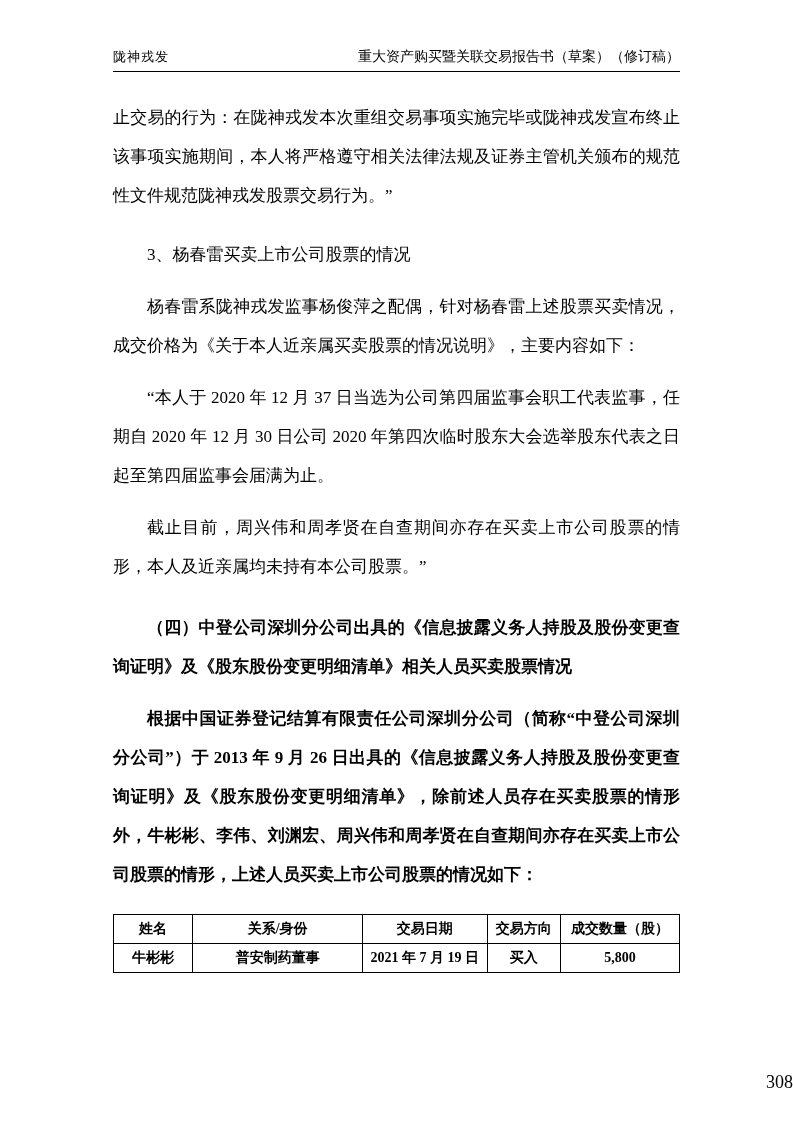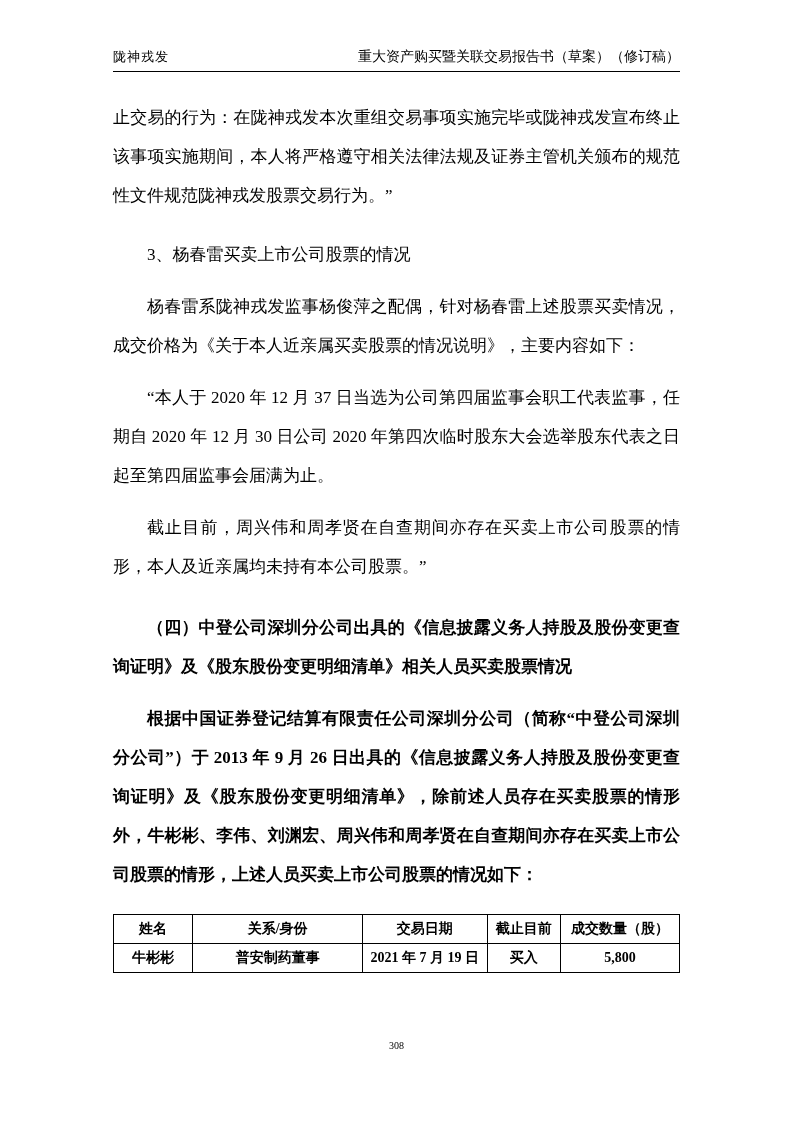--- a/index.html
+++ b/index.html
@@ -74,23 +74,23 @@
     border: 1.5px solid #000;
     text-align: center;
     vertical-align: middle;
     height: 29px;
     padding: 2px 4px;
   }
   .page-footer {
     position: absolute;
     left: 0;
     right: 0;
-    top: 1040px;
-    text-align: center;
-    font-size: 10px;
+    top: 1072px;
+    text-align: right;
+    font-size: 18px;
   }
 </style>
 </head>
 <body>
 
 <div class="page">
   <div class="page-inner">
 
     <div class="doc-header">
       <span class="hl">陇神戎发</span>
@@ -120,21 +120,21 @@
         <col style="width:30%">
         <col style="width:22%">
         <col style="width:13%">
         <col style="width:21%">
       </colgroup>
       <thead>
         <tr>
           <th>姓名</th>
           <th>关系/身份</th>
           <th>交易日期</th>
-          <th>截止目前</th>
+          <th>交易方向</th>
           <th>成交数量（股）</th>
         </tr>
       </thead>
       <tbody>
         <tr>
           <td>牛彬彬</td>
           <td>普安制药董事</td>
           <td>2021 年 7 月 19 日</td>
           <td>买入</td>
           <td>5,800</td>

